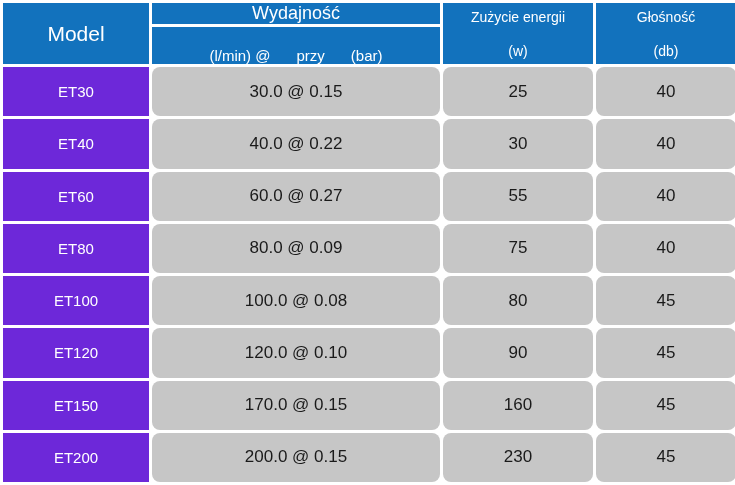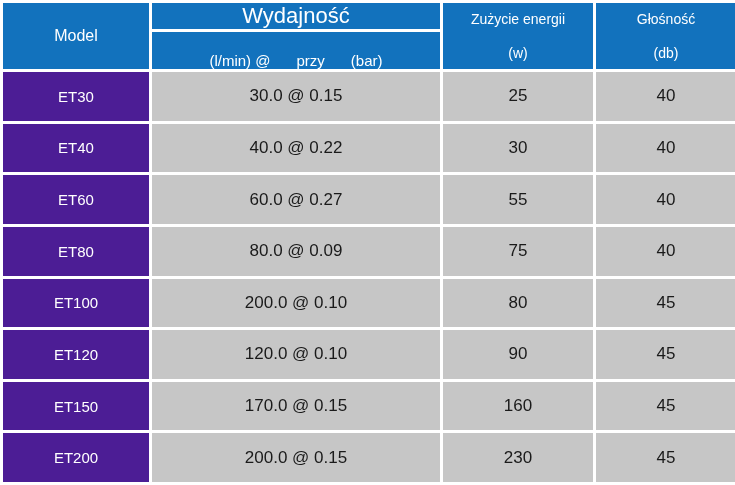--- a/index.html
+++ b/index.html
@@ -25,44 +25,45 @@
     margin: 0;
     text-align: center;
     vertical-align: middle;
     font-weight: normal;
   }
   .hdr {
     background: #1272bd;
     color: #ffffff;
   }
   .hdr-model {
-    font-size: 16px;
+    font-size: 21px;
     text-align: left;
     padding-left: 18px;
   }
   .hdr-main {
-    font-size: 22px;
+    font-size: 18px;
   }
   .hdr-sub {
     font-size: 14px;
   }
   .hdr-unit {
     font-size: 15px;
   }
   .model-cell {
-    background: #4c1d95;
+    background: #6d28d9;
     color: #ffffff;
     font-size: 15px;
     text-align: left;
     padding-left: 18px;
   }
   .data-cell {
     background: #c6c6c6;
     color: #1a1a1a;
     font-size: 17px;
+    border-radius: 8px;
   }
   .col-model { width: 146px; }
   .col-perf  { width: 288px; }
   .col-power { width: 150px; }
   .col-noise { width: 140px; }
   .perf-inner {
     display: flex;
     justify-content: center;
     align-items: baseline;
     gap: 26px;
@@ -125,21 +126,21 @@
       <td class="data-cell">40</td>
     </tr>
     <tr>
       <td class="model-cell">ET80</td>
       <td class="data-cell">80.0 @ 0.09</td>
       <td class="data-cell">75</td>
       <td class="data-cell">40</td>
     </tr>
     <tr>
       <td class="model-cell">ET100</td>
-      <td class="data-cell">200.0 @ 0.10</td>
+      <td class="data-cell">100.0 @ 0.08</td>
       <td class="data-cell">80</td>
       <td class="data-cell">45</td>
     </tr>
     <tr>
       <td class="model-cell">ET120</td>
       <td class="data-cell">120.0 @ 0.10</td>
       <td class="data-cell">90</td>
       <td class="data-cell">45</td>
     </tr>
     <tr>

